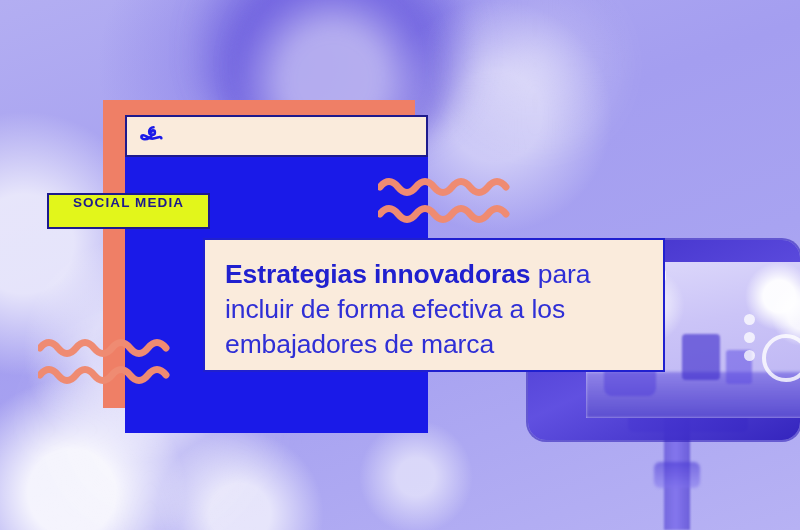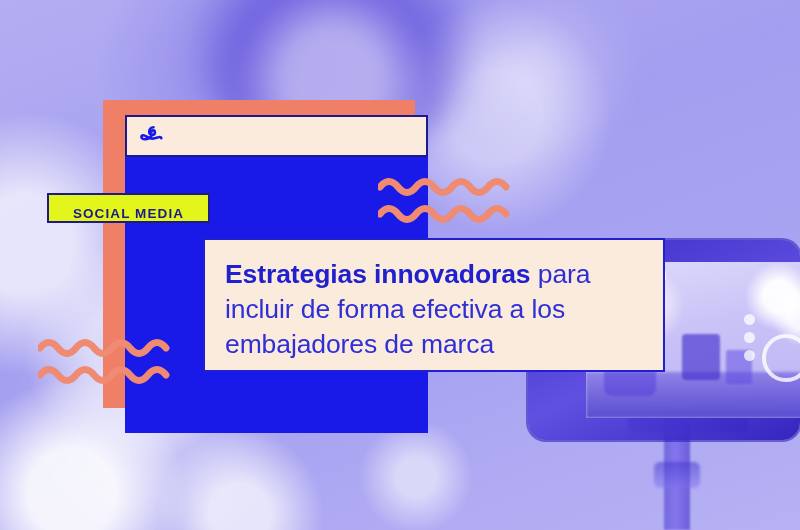--- a/index.html
+++ b/index.html
@@ -187,26 +187,26 @@
 
   
   .squiggle { position: absolute; display: block; }
   .squiggle.right { left: 378px; top: 172px; width: 152px; height: 56px; }
   .squiggle.left  { left: 38px;  top: 333px; width: 152px; height: 56px; }
 
   
   .badge {
     position: absolute;
     left: 47px; top: 193px;
-    width: 163px; height: 30px;
+    width: 163px; height: 36px;
     box-sizing: border-box;
     background: #e2f61b;
     border: 2px solid #1d1a8c;
     display: flex;
-    align-items: flex-end;
+    align-items: flex-start;
     justify-content: center;
   }
   .badge-label {
     font-size: 13.5px;
     font-weight: bold;
     letter-spacing: 1.1px;
     color: #1d1a8c;
     white-space: nowrap;
   }
 

